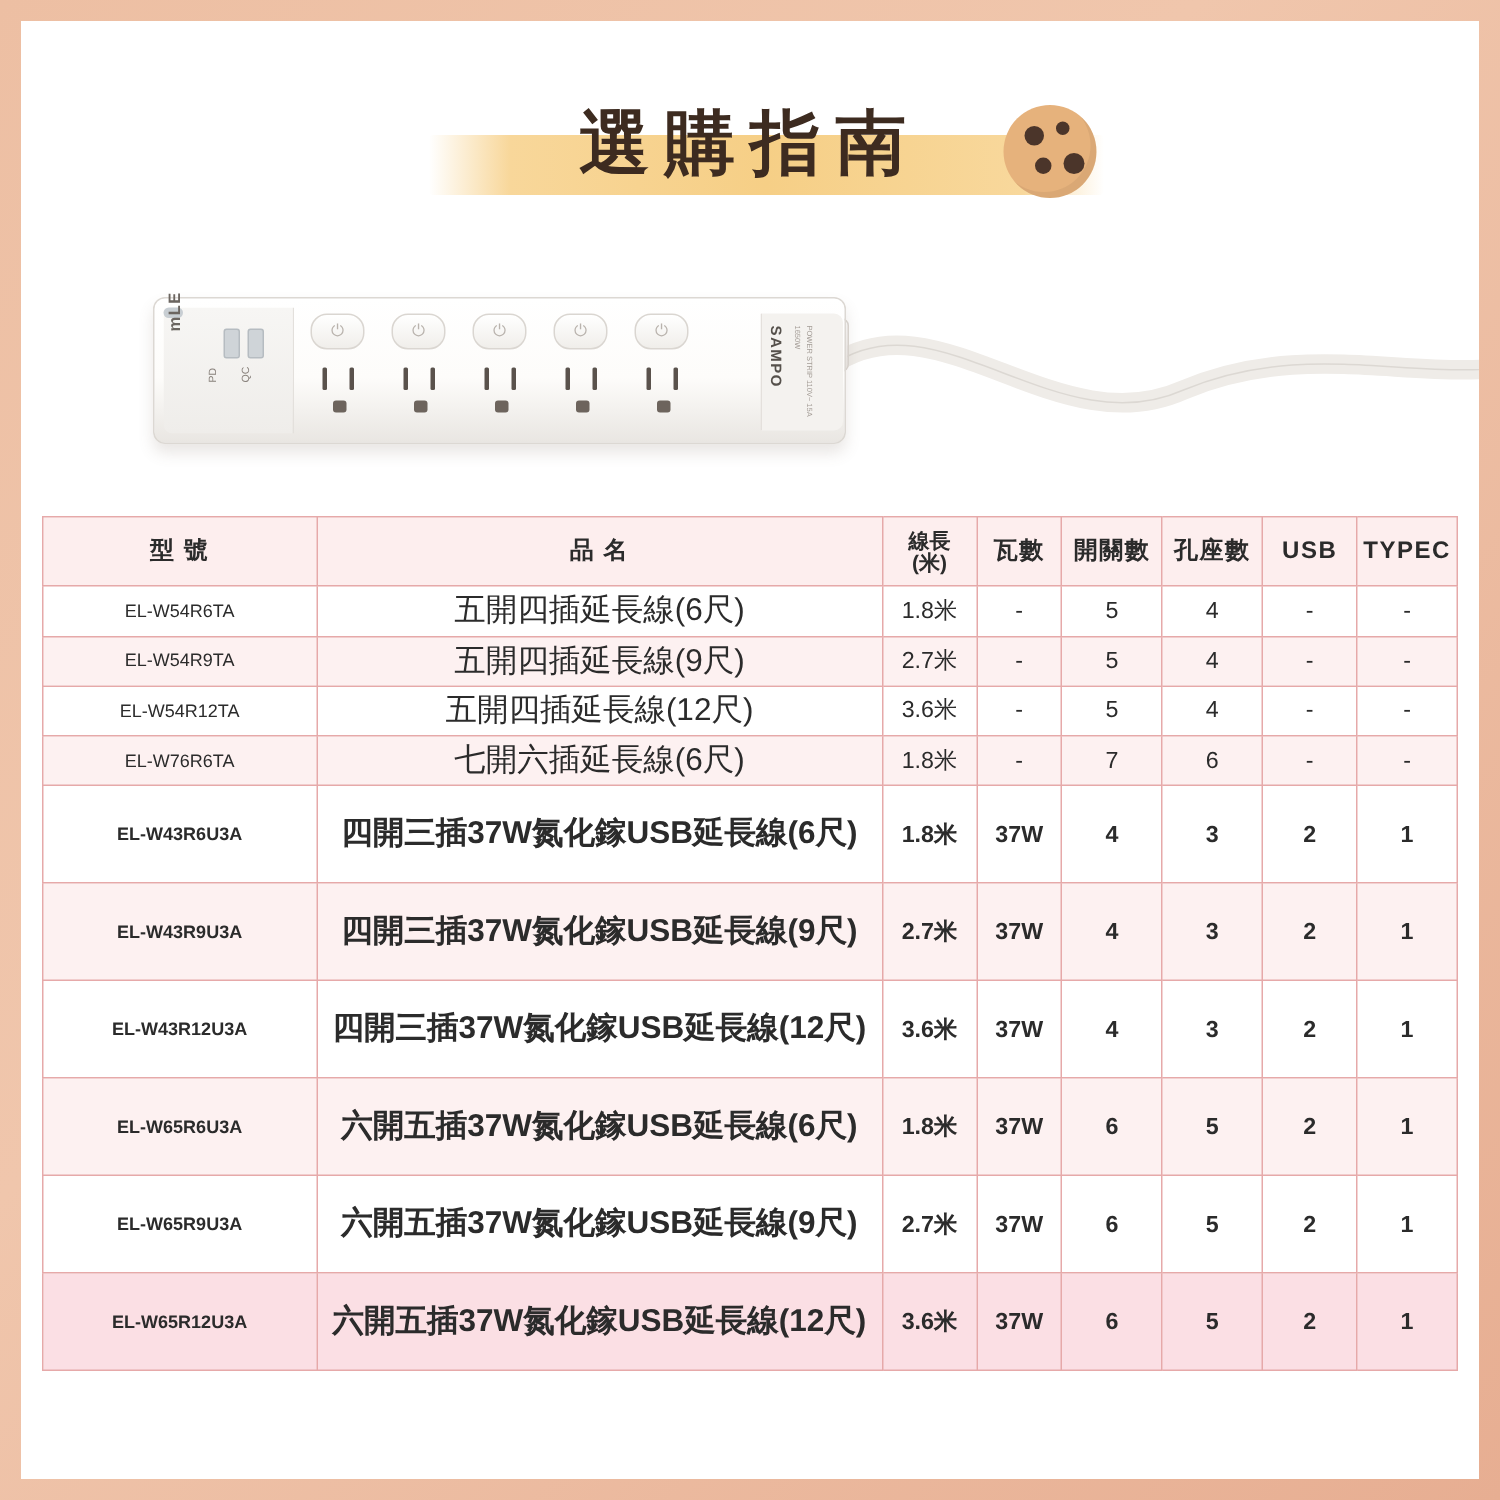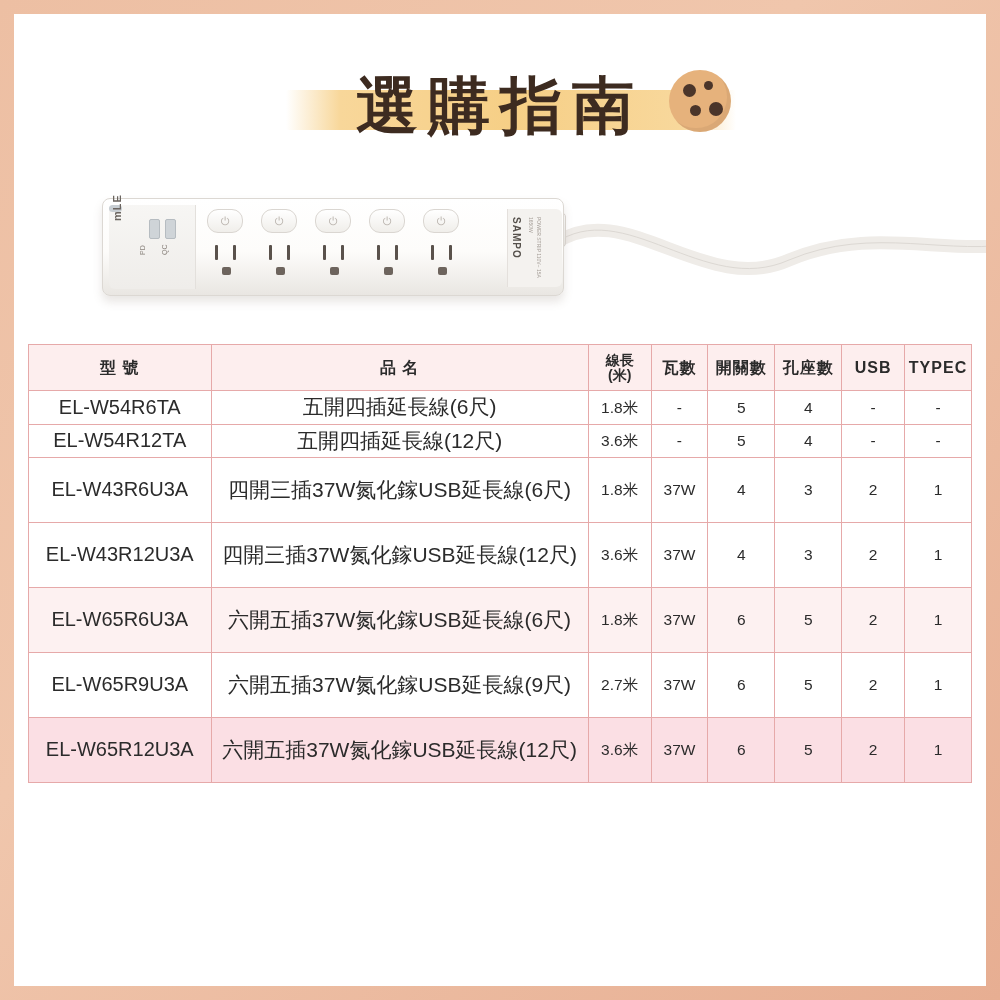--- a/index.html
+++ b/index.html
@@ -55,21 +55,21 @@
     height: 40px;
     background: linear-gradient(90deg, rgba(250,213,150,0.0) 0%, #f8d79a 12%, #f6cf86 50%, #f8d89c 88%, rgba(250,213,150,0.0) 100%);
     border-radius: 3px;
   }
   .title-text {
     position: absolute;
     left: 0;
     top: 26px;
     width: 972px;
     text-align: center;
-    font-size: 62px;
+    font-size: 47px;
     letter-spacing: 10px;
     font-weight: bold;
     color: #3d2b20;
     font-family: "Liberation Sans", sans-serif;
   }
   .cookie {
     position: absolute;
     left: 655px;
     top: 32px;
     width: 62px;
@@ -270,23 +270,23 @@
     padding: 8px 2px;
   }
   thead th.wire {
     font-size: 14px;
     line-height: 1.05;
     letter-spacing: 0;
   }
   tbody tr.r-plain td { background: #ffffff; }
   tbody tr.r-tint  td { background: #fdf1f1; }
   tbody tr.r-hl    td { background: #fbdfe4; }
-  tbody tr.tall td { height: 58px; }
+  tbody tr.tall td { height: 58px; font-weight: bold; }
   tbody tr.short td { height: 26px; }
-  td.model { font-size: 20px; }
+  td.model { font-size: 12px; }
   td.name  { font-size: 21px; }
   col.c-model { width: 180px; }
   col.c-name  { width: 372px; }
   col.c-len   { width: 62px; }
   col.c-watt  { width: 56px; }
   col.c-sw    { width: 66px; }
   col.c-holes { width: 66px; }
   col.c-usb   { width: 62px; }
   col.c-typec { width: 66px; }
 </style>
@@ -405,40 +405,70 @@
             <tr class="r-plain short">
               <td class="model">EL-W54R6TA</td>
               <td class="name">五開四插延長線(6尺)</td>
               <td>1.8米</td>
               <td>-</td>
               <td>5</td>
               <td>4</td>
               <td>-</td>
               <td>-</td>
             </tr>
+            <tr class="r-tint short">
+              <td class="model">EL-W54R9TA</td>
+              <td class="name">五開四插延長線(9尺)</td>
+              <td>2.7米</td>
+              <td>-</td>
+              <td>5</td>
+              <td>4</td>
+              <td>-</td>
+              <td>-</td>
+            </tr>
             <tr class="r-plain short">
               <td class="model">EL-W54R12TA</td>
               <td class="name">五開四插延長線(12尺)</td>
               <td>3.6米</td>
               <td>-</td>
               <td>5</td>
               <td>4</td>
+              <td>-</td>
+              <td>-</td>
+            </tr>
+            <tr class="r-tint short">
+              <td class="model">EL-W76R6TA</td>
+              <td class="name">七開六插延長線(6尺)</td>
+              <td>1.8米</td>
+              <td>-</td>
+              <td>7</td>
+              <td>6</td>
               <td>-</td>
               <td>-</td>
             </tr>
             <tr class="r-plain tall">
               <td class="model">EL-W43R6U3A</td>
               <td class="name">四開三插37W氮化鎵USB延長線(6尺)</td>
               <td>1.8米</td>
               <td>37W</td>
               <td>4</td>
               <td>3</td>
               <td>2</td>
               <td>1</td>
             </tr>
+            <tr class="r-tint tall">
+              <td class="model">EL-W43R9U3A</td>
+              <td class="name">四開三插37W氮化鎵USB延長線(9尺)</td>
+              <td>2.7米</td>
+              <td>37W</td>
+              <td>4</td>
+              <td>3</td>
+              <td>2</td>
+              <td>1</td>
+            </tr>
             <tr class="r-plain tall">
               <td class="model">EL-W43R12U3A</td>
               <td class="name">四開三插37W氮化鎵USB延長線(12尺)</td>
               <td>3.6米</td>
               <td>37W</td>
               <td>4</td>
               <td>3</td>
               <td>2</td>
               <td>1</td>
             </tr>

